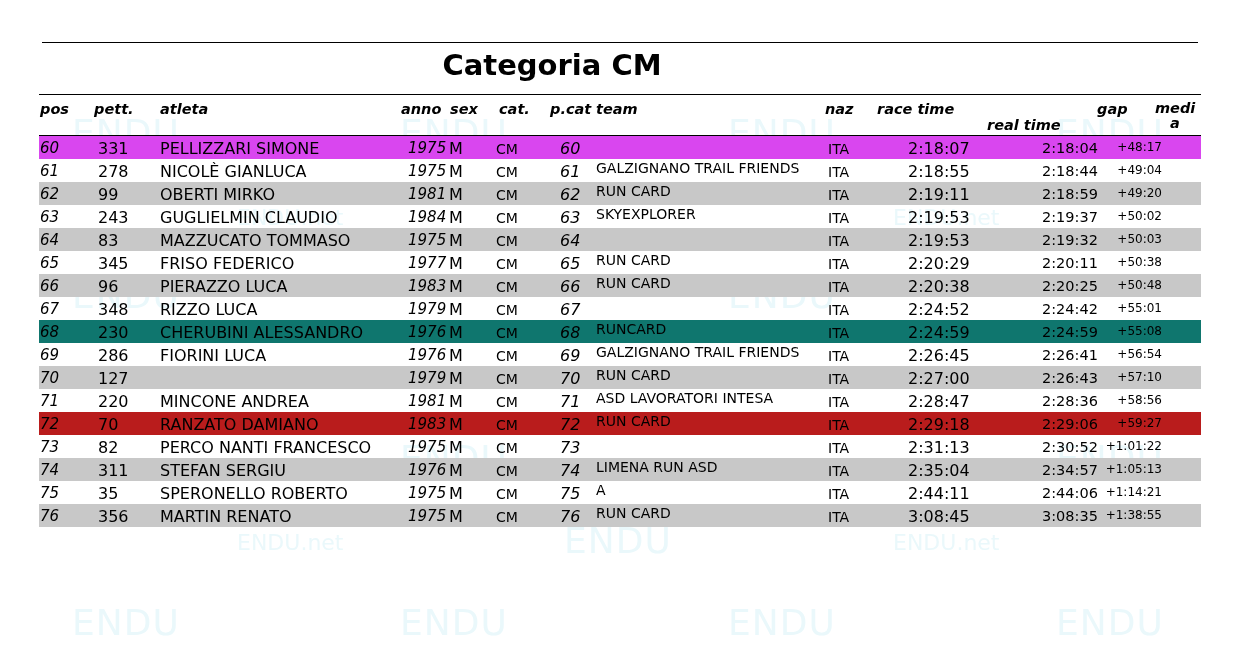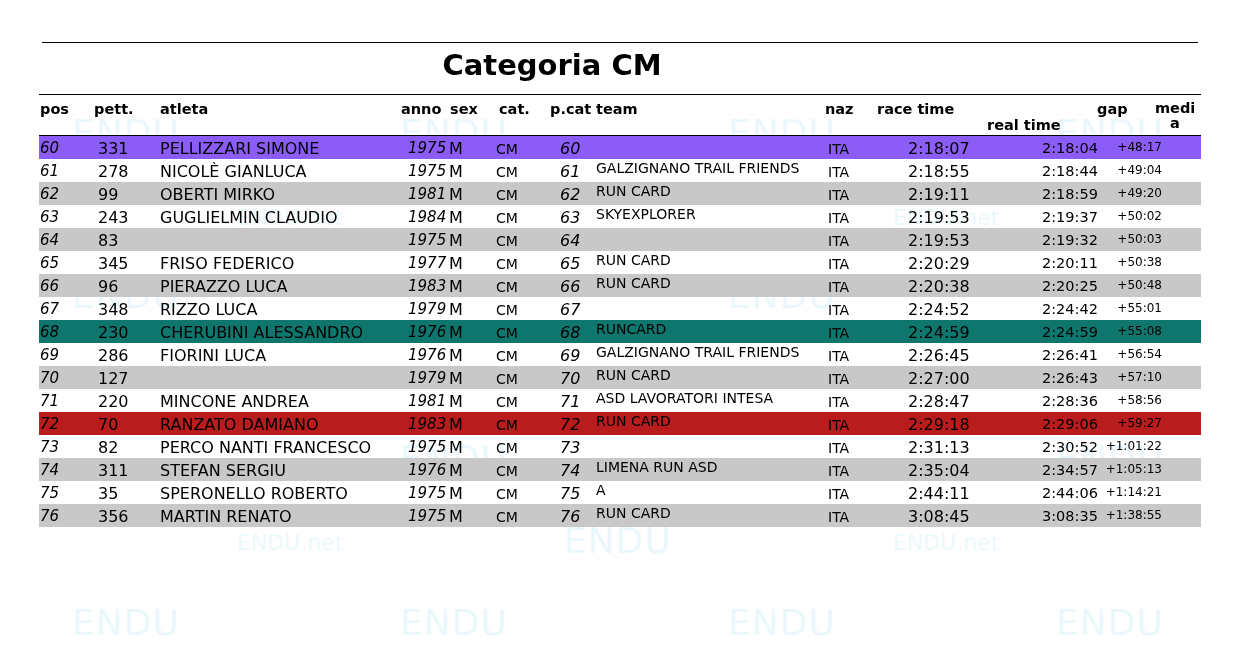--- a/index.html
+++ b/index.html
@@ -4,21 +4,21 @@
 <style>
   html, body { margin:0; padding:0; background:#ffffff; }
   body { width:1240px; height:648px; position:relative; overflow:hidden; font-family:"DejaVu Sans", sans-serif; color:#000; }
   .wm { position:absolute; color:#eaf8fb; font-family:"DejaVu Sans", sans-serif; font-weight:normal; z-index:0; pointer-events:none; white-space:nowrap; }
   .wm.big { font-size:36px; letter-spacing:1px; }
   .wm.small { font-size:22px; }
   .top-rule { position:absolute; left:42px; top:42px; width:1156px; height:1px; background:#000; z-index:2; }
   .title { position:absolute; left:0; width:1104px; top:48px; text-align:center; font-size:29px; font-weight:bold; z-index:2; }
   .table { position:absolute; left:39px; top:94px; width:1162px; z-index:2; }
   .header { position:relative; height:40px; border-top:1px solid #000; border-bottom:1px solid #000; font-weight:bold; font-size:14.5px; }
-  .header span { position:absolute; top:6px; }
+  .header span { position:absolute; top:6px;font-style:italic; }
   .row { position:relative; height:23px; }
   .row.shade { background:#c8c8c8; }
   .row span { position:absolute; top:3px; white-space:nowrap; }
   .c-pos { left:1px; font-style:italic; font-size:15px; }
   .c-pett { left:59px; font-size:16px; }
   .c-atleta { left:121px; font-size:16px; }
   .c-anno { left:369px; font-style:italic; font-size:15px; }
   .c-sex { left:410px; font-size:16px; }
   .c-cat { left:457px; font-size:14px; top:5px !important; }
   .c-pcat { left:521px; font-style:italic; font-size:16px; }
@@ -65,21 +65,21 @@
     <span style="left:511px;">p.cat</span>
     <span style="left:557px;">team</span>
     <span style="left:786px;">naz</span>
     <span style="left:838px;">race time</span>
     <span style="left:948px;margin-top:16px;">real time</span>
     <span style="left:1058px;">gap</span>
     <span style="left:1116px;width:40px;text-align:center;line-height:15px;">medi a</span>
   </div>
 
   <div id="rows">
-      <div class="row shade" style="background: #8b5cf6;">
+      <div class="row shade" style="background: #d946ef;">
     <span class="c-pos">60</span>
     <span class="c-pett">331</span>
     <span class="c-atleta">PELLIZZARI SIMONE</span>
     <span class="c-anno">1975</span>
     <span class="c-sex">M</span>
     <span class="c-cat">CM</span>
     <span class="c-pcat">60</span>
     <span class="c-team"></span>
     <span class="c-naz">ITA</span>
     <span class="c-race">2:18:07</span>
@@ -124,20 +124,21 @@
     <span class="c-pcat">63</span>
     <span class="c-team">SKYEXPLORER</span>
     <span class="c-naz">ITA</span>
     <span class="c-race">2:19:53</span>
     <span class="c-real">2:19:37</span>
     <span class="c-gap">+50:02</span>
   </div>
       <div class="row shade" style="background: rgb(200, 200, 200);">
     <span class="c-pos">64</span>
     <span class="c-pett">83</span>
+    <span class="c-atleta">MAZZUCATO TOMMASO</span>
     <span class="c-anno">1975</span>
     <span class="c-sex">M</span>
     <span class="c-cat">CM</span>
     <span class="c-pcat">64</span>
     <span class="c-team"></span>
     <span class="c-naz">ITA</span>
     <span class="c-race">2:19:53</span>
     <span class="c-real">2:19:32</span>
     <span class="c-gap">+50:03</span>
   </div>

